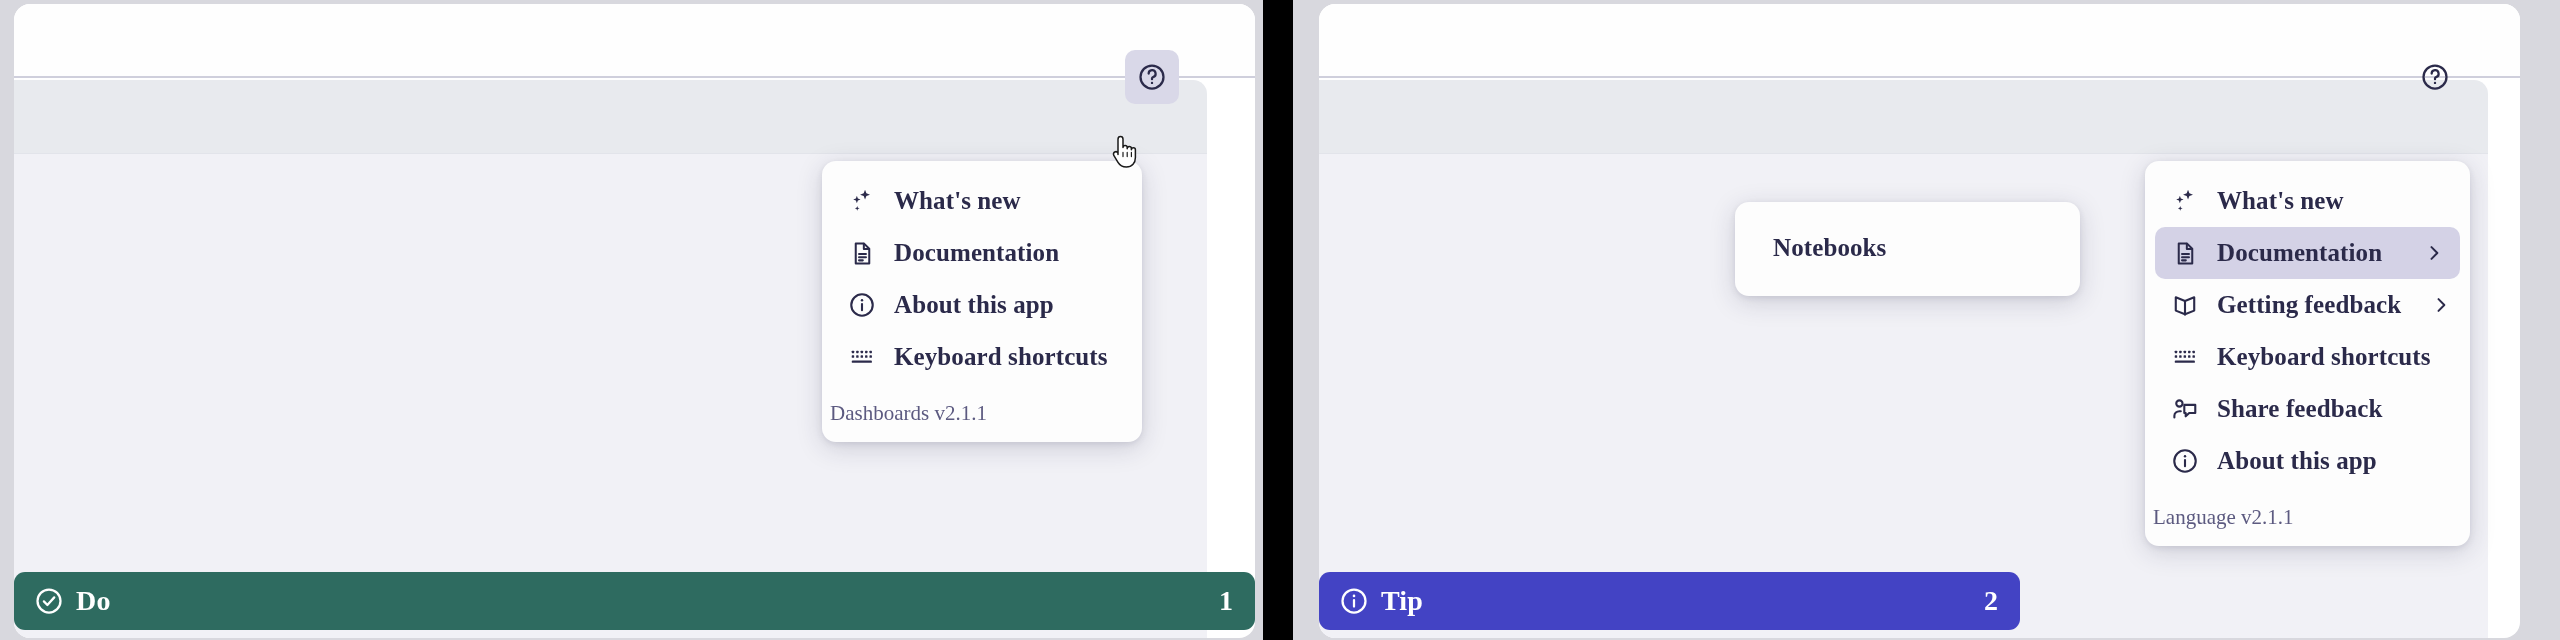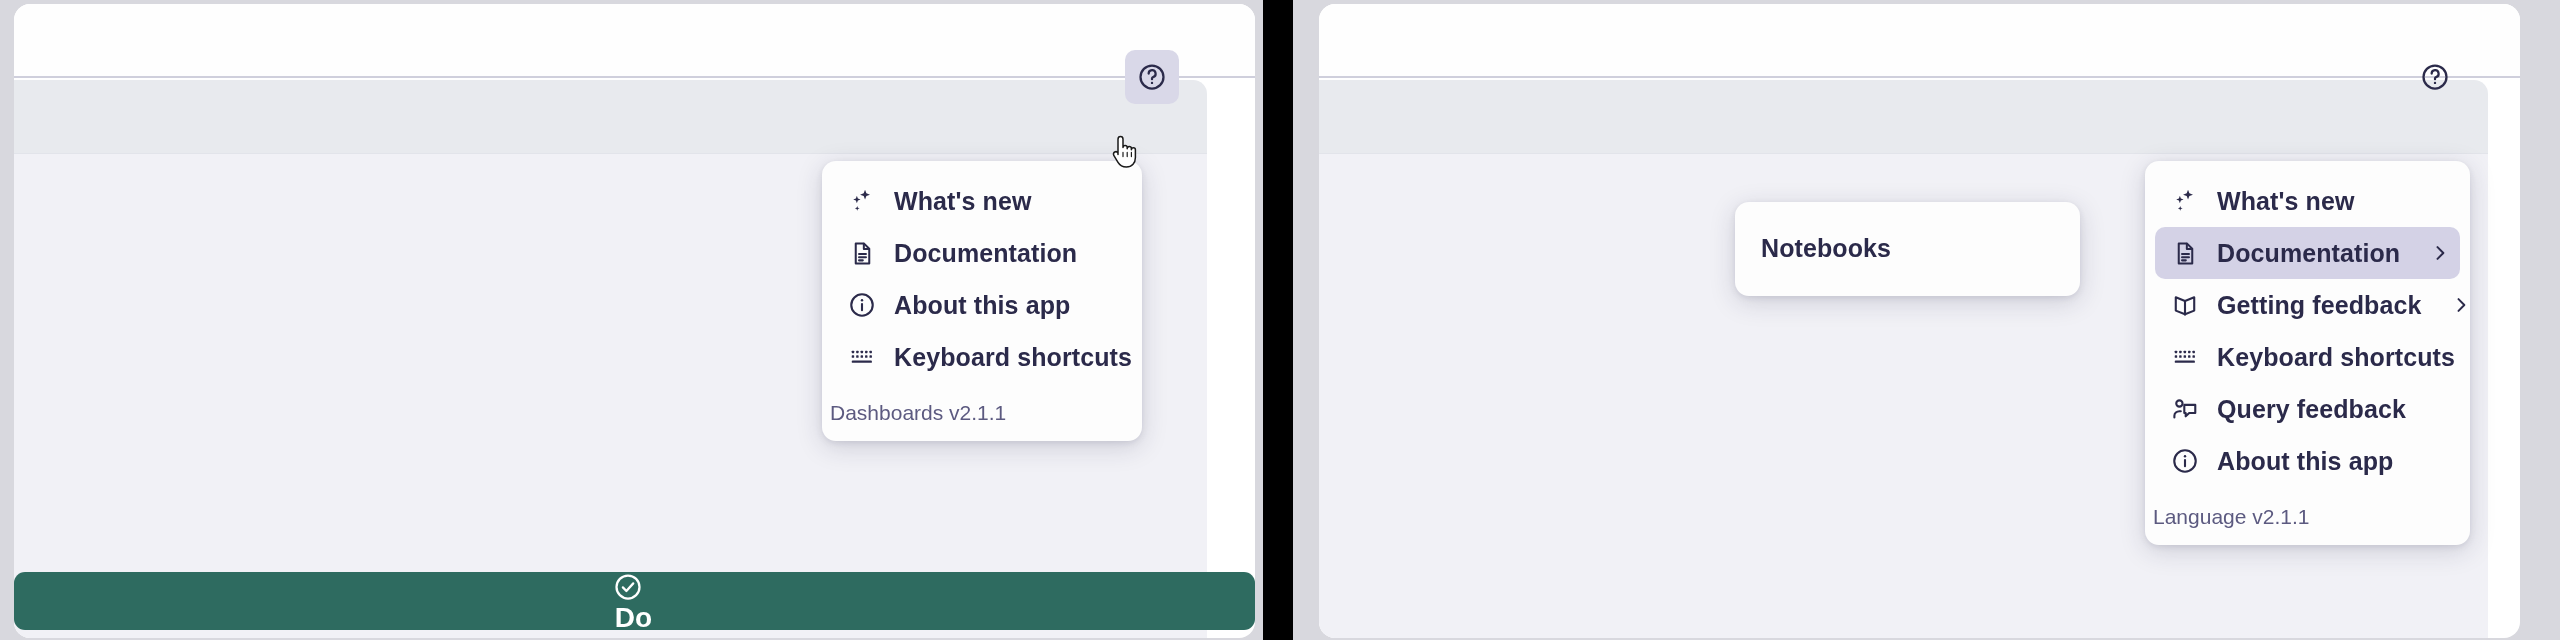--- a/index.html
+++ b/index.html
@@ -2,21 +2,21 @@
 <html><head>
 <meta charset="utf-8">
 <style>
   * { box-sizing: border-box; margin: 0; padding: 0; }
   html, body {
     width: 2560px; height: 640px;
     background: #000000;
     font-family: "Liberation Sans", sans-serif;
     overflow: hidden;
   }
-  .stage { position: relative; width: 2060px; height: 640px; background:#000; }
+  .stage { position: relative; width: 2060px; height: 640px; background:#000;font-family:Liberation Serif, serif; }
 
   
   .panel {
     position: absolute;
     top: 0;
     height: 640px;
     background: #d8d8de;
     overflow: hidden;
   }
   .panel-left  { left: 0;    width: 1263px; }
@@ -111,21 +111,21 @@
   .menu-footer {
     font-size: 21px;
     color: #5c5a80;
     padding: 18px 24px 6px 8px;
     white-space: nowrap;
     font-weight: 500;
   }
 
   
   .submenu { padding: 20px 0 22px 0; }
-  .submenu .menu-item { height: 52px; padding: 0 42px 0 26px; }
+  .submenu .menu-item { height: 52px; padding: 0 42px 0 38px; }
   .submenu .menu-label { font-weight: 600; }
 
   
   .menu-left {
     left: 808px; top: 157px; width: 320px;
   }
   
   .menu-right {
     right: 50px; top: 157px; width: 325px;
   }
@@ -141,21 +141,21 @@
   .banner {
     position: absolute;
     height: 58px;
     bottom: 10px;
     border-radius: 11px;
     display: flex; align-items: center;
     padding: 0 22px 0 20px;
     color: #ffffff;
     z-index: 40;
   }
-  .banner-left  { left: 14px;  right: 8px;  background: #2e6b60; flex-direction: column; }
+  .banner-left  { left: 14px;  right: 8px;  background: #2e6b60; }
   .banner-right { left: 1319px; right: 40px; background: #4343c4; }
   .banner-ico { width: 30px; height: 30px; margin-right: 12px; display:flex; align-items:center; }
   .banner-ico svg { display:block; }
   .banner-label { font-size: 28px; font-weight: 700; letter-spacing:.2px; }
   .banner-num { margin-left: auto; font-size: 28px; font-weight: 700; }
 </style>
 </head>
 <body>
 
 <div class="stage">
@@ -345,34 +345,45 @@
         </div>
 
         <div class="menu-item">
           <span class="menu-ico">
             <svg width="28" height="28" viewBox="0 0 24 24" fill="none" stroke="#2b2a4a" stroke-width="1.8" stroke-linecap="round" stroke-linejoin="round">
               <circle cx="7.2" cy="7.3" r="2.7"></circle>
               <path d="M2.9 19.3v-1.5c0-2.2 1.9-3.9 4.3-3.9h1.2"></path>
               <path d="M11.4 8.5h9.4v6.9h-5.2l-3 2.9v-2.9h-1.2z"></path>
             </svg>
           </span>
-          <span class="menu-label">Query feedback</span>
+          <span class="menu-label">Share feedback</span>
         </div>
 
         <div class="menu-item">
           <span class="menu-ico">
             <svg width="28" height="28" viewBox="0 0 24 24" fill="none" stroke="#2b2a4a" stroke-width="1.8" stroke-linecap="round" stroke-linejoin="round">
               <circle cx="12" cy="12" r="9.2"></circle>
               <path d="M12 11.2v5.2"></path>
               <circle cx="12" cy="7.9" r="1.05" fill="#2b2a4a" stroke="none"></circle>
             </svg>
           </span>
           <span class="menu-label">About this app</span>
         </div>
 
         <div class="menu-footer">Language v2.1.1</div>
       </div>
 
     </div>
   </div>
 
+  <div class="banner banner-right">
+    <span class="banner-ico">
+      <svg viewBox="0 0 24 24" fill="none" stroke="#ffffff" stroke-width="1.8" stroke-linecap="round" stroke-linejoin="round">
+        <circle cx="12" cy="12" r="9.2"></circle>
+        <path d="M12 11.2v5.2"></path>
+        <circle cx="12" cy="7.9" r="1.05" fill="#ffffff" stroke="none"></circle>
+      </svg>
+    </span>
+    <span class="banner-label">Tip</span>
+    <span class="banner-num">2</span>
+  </div>
 
 </div>
 
 </body></html>

